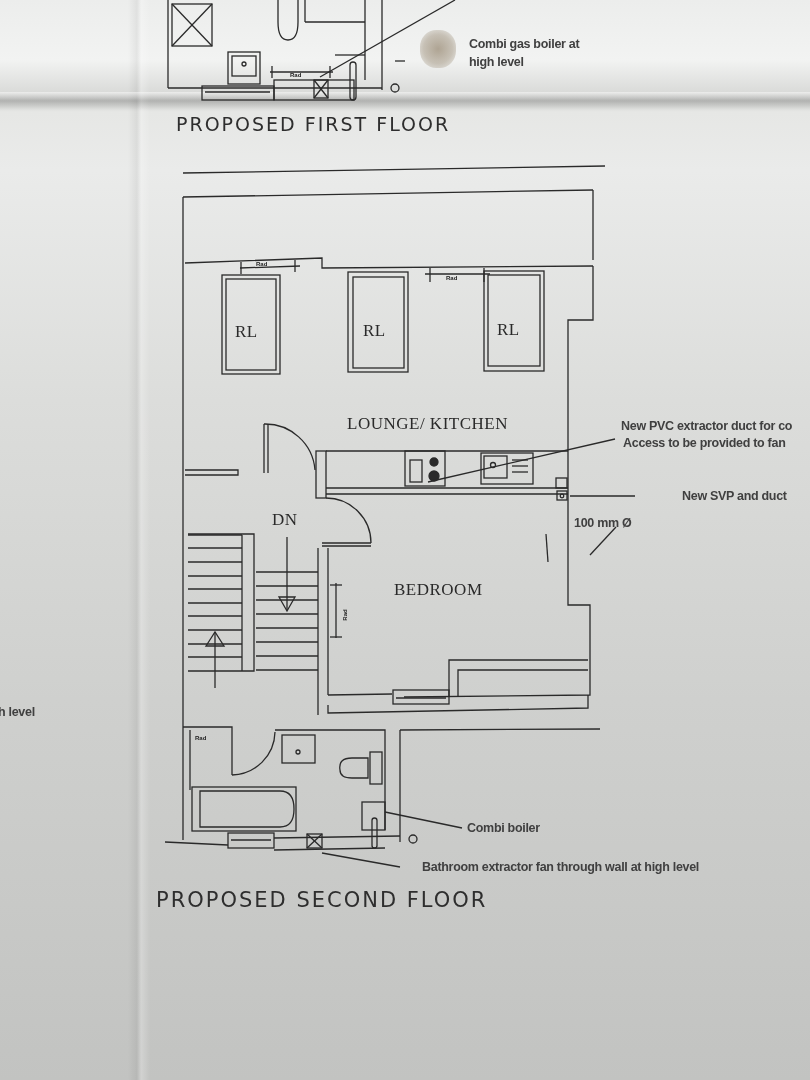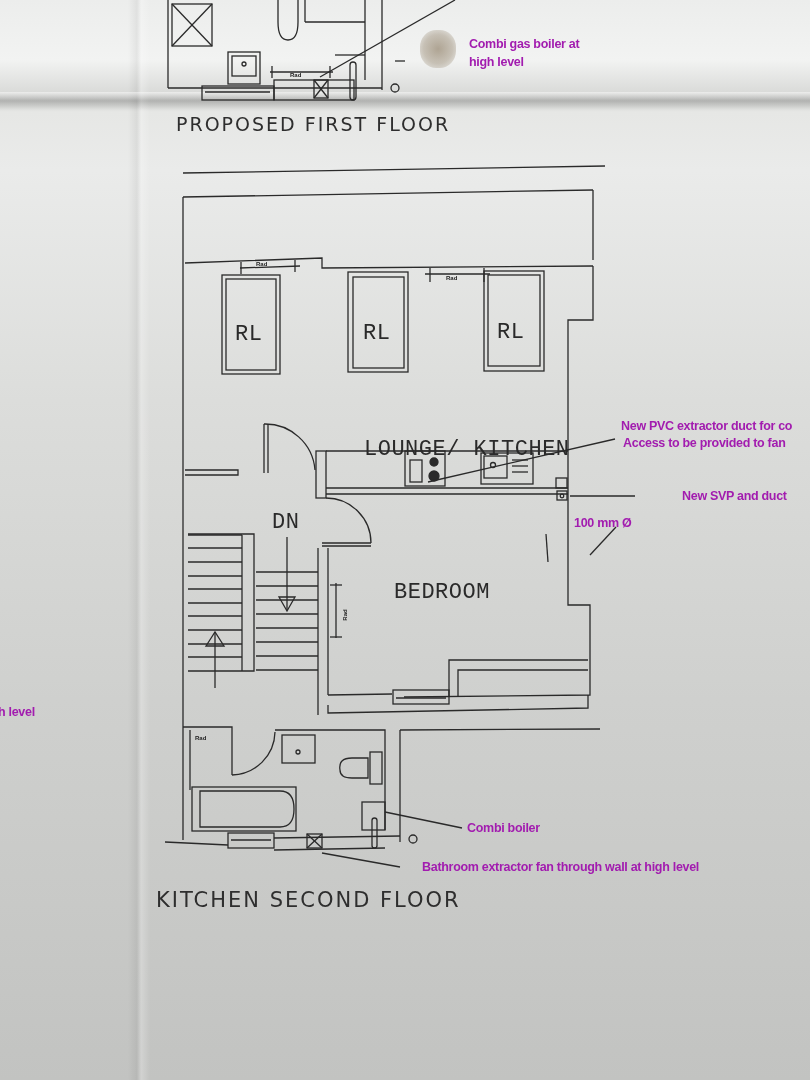--- a/index.html
+++ b/index.html
@@ -24,26 +24,26 @@
     .stain {
       position: absolute; left: 420px; top: 30px; width: 36px; height: 38px; border-radius: 45%;
       background: radial-gradient(circle, rgba(120,100,70,0.55) 0%, rgba(120,100,70,0.35) 55%, rgba(120,100,70,0) 100%);
     }
     svg.plan { position: absolute; left: 0; top: 0; }
     .title-text {
       position: absolute; font-family: "DejaVu Sans", sans-serif; font-weight: 400;
       letter-spacing: 2px; color: #2e2e2e; white-space: nowrap; font-size: 19px;
     }
     .room-label {
-      position: absolute; font-family: Liberation Mono, monospace; color: #2a2a2a;
-      white-space: nowrap; font-size: 22px; letter-spacing: 0.5px;
+      position: absolute; font-family: Liberation Serif, serif; color: #2a2a2a;
+      white-space: nowrap; font-size: 17px; letter-spacing: 0.5px;
     }
     .note {
       position: absolute; font-family: "Liberation Sans", sans-serif; font-weight: bold;
-      color: #a21caf; white-space: nowrap; font-size: 12.5px; letter-spacing: -0.3px; line-height: 17px;
+      color: #404040; white-space: nowrap; font-size: 12.5px; letter-spacing: -0.3px; line-height: 17px;
     }
     .rad {
       position: absolute; font-family: "Liberation Sans", sans-serif; font-weight: bold;
       font-size: 6px; color: #222;
     }
   </style>
 </head>
 <body>
 
 <div class="paper"></div>
@@ -215,25 +215,25 @@
 
 <div class="rad" style="left:256px; top:261px;">Rad</div>
 <div class="rad" style="left:446px; top:275px;">Rad</div>
 <div class="rad" style="left:339px; top:612px; transform:rotate(-90deg);">Rad</div>
 <div class="rad" style="left:195px; top:735px;">Rad</div>
 
 <div class="room-label" style="left:235px; top:322px;">RL</div>
 <div class="room-label" style="left:363px; top:321px;">RL</div>
 <div class="room-label" style="left:497px; top:320px;">RL</div>
 
-<div class="room-label" style="left:364px; top:414px;margin-top:23px;">LOUNGE/  KITCHEN</div>
+<div class="room-label" style="left:347px; top:414px;">LOUNGE/  KITCHEN</div>
 <div class="room-label" style="left:272px; top:510px;">DN</div>
 <div class="room-label" style="left:394px; top:580px;">BEDROOM</div>
 
 <div class="note" style="left:621px; top:418px;">New PVC extractor duct for co</div>
 <div class="note" style="left:623px; top:435px;">Access to be provided to fan</div>
 <div class="note" style="left:638px; top:488px;padding-left:44px;">New SVP and duct</div>
 <div class="note" style="left:574px; top:515px;">100 mm Ø</div>
 <div class="note" style="left:467px; top:820px;">Combi boiler</div>
 <div class="note" style="left:406px; top:859px;padding-left:16px;">Bathroom extractor fan through wall at high level</div>
-<div class="title-text" style="left:156px; top:888px; font-size:21px;">KITCHEN SECOND FLOOR</div>
+<div class="title-text" style="left:156px; top:888px; font-size:21px;">PROPOSED SECOND FLOOR</div>
 
 <div class="note" style="left:-2px; top:704px;">h level</div>
 
 </body></html>

